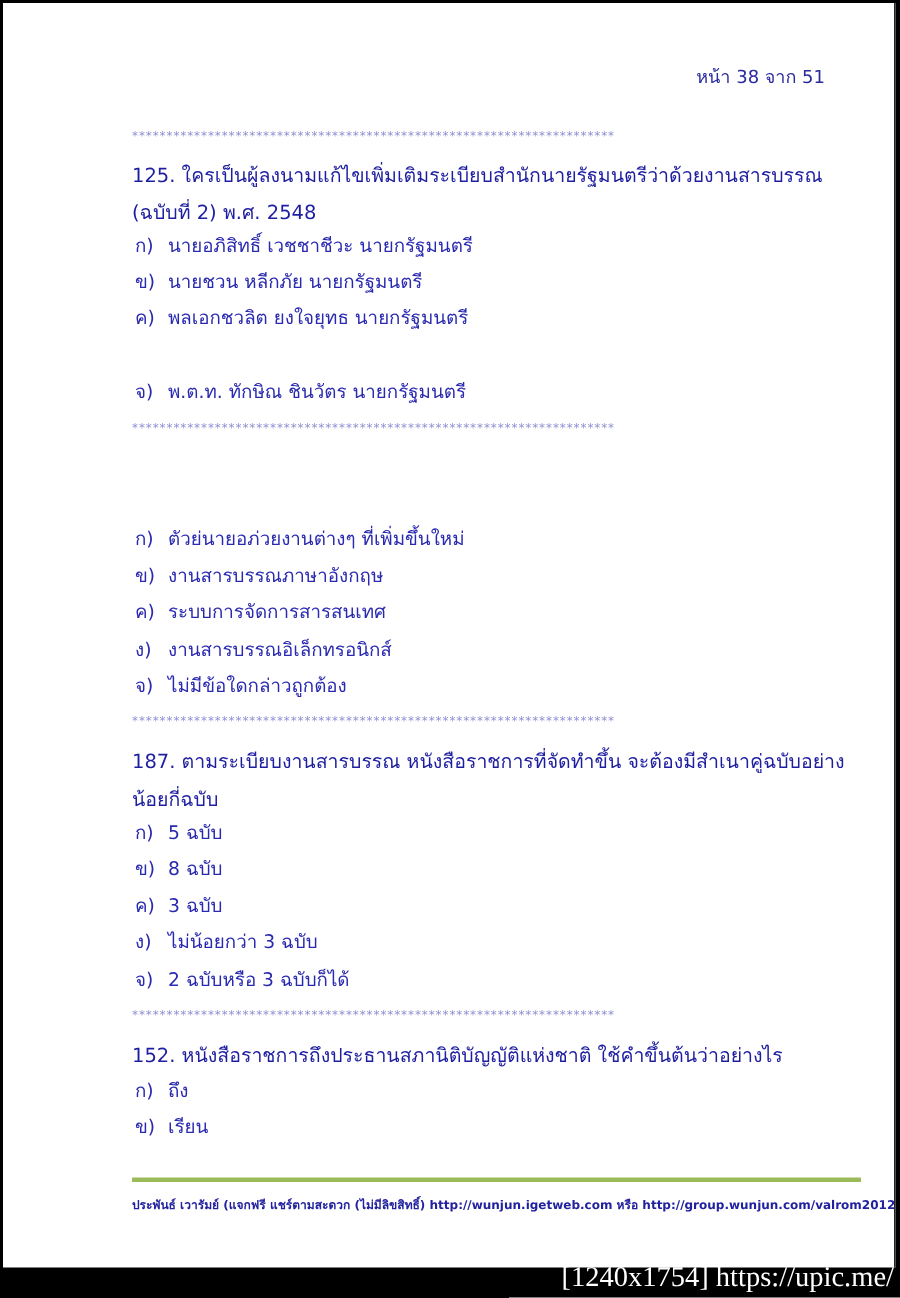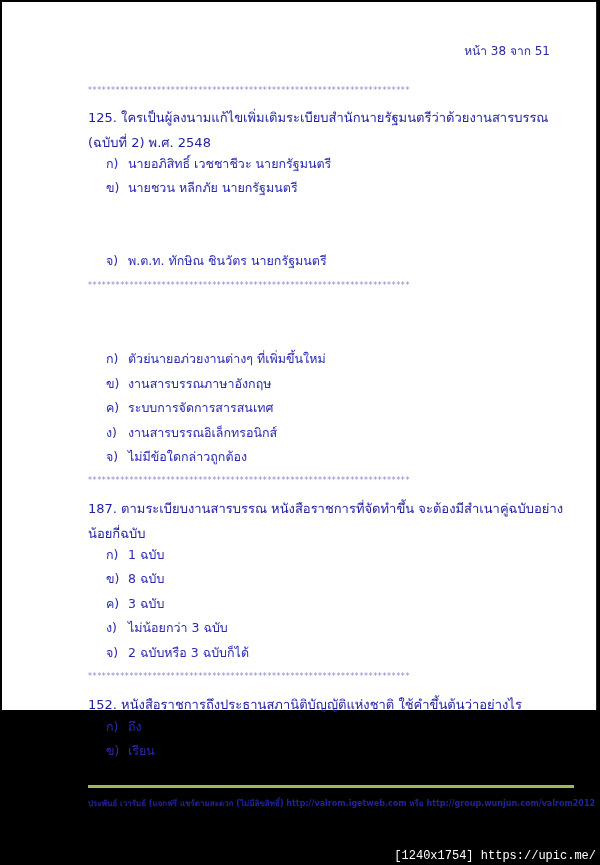--- a/index.html
+++ b/index.html
@@ -1,83 +1,84 @@
 <!DOCTYPE html>
 <html><head>
   <meta charset="utf-8">
   <style>
     html, body { margin: 0; padding: 0; }
     body {
       width: 600px; height: 865px; background: #000; position: relative; overflow: hidden;
       font-family: "DejaVu Sans", "Liberation Sans", sans-serif;
     }
     .page {
-      position: absolute; left: 2px; top: 2px; width: 594px; height: 708px;
+      position: absolute; left: 2px; top: 2px; width: 594px; height: 843px;
       background: #fff; border-right: 1px solid #222;
     }
     .header-page {
       position: absolute; right: 46px; top: 39px;
       font-size: 12px; color: #2b2ba0;
     }
     .stars {
       position: absolute; left: 86px; width: 478px;
       color: #8a8ad0; font-size: 8px; letter-spacing: 0.6px;
       overflow: hidden; white-space: nowrap; line-height: 10px;
     }
     .question {
       position: absolute; left: 86px; width: 490px;
       color: #1e1ea0; font-weight: normal; font-size: 13px; line-height: 25px;
     }
     .option {
-      position: absolute; left: 104px;
+      position: absolute; left: 88px;
       color: #2a2ab0; font-size: 12.5px; line-height: 16px; white-space: nowrap;
     }
     .option .letter { display: inline-block; width: 22px; }
     .footer-line {
       position: absolute; left: 86px; top: 783px; width: 486px; height: 3px;
       background: #9bbb59;
     }
     .footer-text {
       position: absolute; left: 86px; top: 795px; width: 500px;
       font-size: 8px; color: #2222a0; font-weight: bold; white-space: nowrap;
     }
     .watermark {
       position: absolute; right: 4px; bottom: 2px;
-      color: #fff; font-size: 12px; font-family: Liberation Mono, monospace;
+      color: #fff; font-size: 19px; font-family: Liberation Serif, serif;
     }
   </style>
 </head>
 <body>
 
 <div class="page">
   <div class="header-page">หน้า 38 จาก 51</div>
 
   <div class="stars" style="top:84px">**********************************************************************</div>
   <div class="question" style="top:103px">125. ใครเป็นผู้ลงนามแก้ไขเพิ่มเติมระเบียบสำนักนายรัฐมนตรีว่าด้วยงานสารบรรณ (ฉบับที่ 2) พ.ศ. 2548</div>
   <div class="option" style="top:154px"><span class="letter">ก)</span><span>นายอภิสิทธิ์ เวชชาชีวะ นายกรัฐมนตรี</span></div>
   <div class="option" style="top:178px"><span class="letter">ข)</span><span>นายชวน หลีกภัย นายกรัฐมนตรี</span></div>
+  <div class="option" style="top:202px"><span class="letter">ค)</span><span>พลเอกชวลิต ยงใจยุทธ นายกรัฐมนตรี</span></div>
   <div class="option" style="top:251px"><span class="letter">จ)</span><span>พ.ต.ท. ทักษิณ ชินวัตร นายกรัฐมนตรี</span></div>
 
   <div class="stars" style="top:279px">**********************************************************************</div>
   <div class="option" style="top:349px"><span class="letter">ก)</span><span>ตัวย่นายอภ่วยงานต่างๆ ที่เพิ่มขึ้นใหม่</span></div>
   <div class="option" style="top:374px"><span class="letter">ข)</span><span>งานสารบรรณภาษาอังกฤษ</span></div>
   <div class="option" style="top:398px"><span class="letter">ค)</span><span>ระบบการจัดการสารสนเทศ</span></div>
   <div class="option" style="top:423px"><span class="letter">ง)</span><span>งานสารบรรณอิเล็กทรอนิกส์</span></div>
   <div class="option" style="top:447px"><span class="letter">จ)</span><span>ไม่มีข้อใดกล่าวถูกต้อง</span></div>
 
   <div class="stars" style="top:474px">**********************************************************************</div>
   <div class="question" style="top:494px">187. ตามระเบียบงานสารบรรณ หนังสือราชการที่จัดทำขึ้น จะต้องมีสำเนาคู่ฉบับอย่างน้อยกี่ฉบับ</div>
-  <div class="option" style="top:545px"><span class="letter">ก)</span><span>1 ฉบับ</span></div>
+  <div class="option" style="top:545px"><span class="letter">ก)</span><span>5 ฉบับ</span></div>
   <div class="option" style="top:569px"><span class="letter">ข)</span><span>8 ฉบับ</span></div>
   <div class="option" style="top:594px"><span class="letter">ค)</span><span>3 ฉบับ</span></div>
   <div class="option" style="top:618px"><span class="letter">ง)</span><span>ไม่น้อยกว่า 3 ฉบับ</span></div>
   <div class="option" style="top:643px"><span class="letter">จ)</span><span>2 ฉบับหรือ 3 ฉบับก็ได้</span></div>
 
   <div class="stars" style="top:670px">**********************************************************************</div>
   <div class="question" style="top:690px">152. หนังสือราชการถึงประธานสภานิติบัญญัติแห่งชาติ ใช้คำขึ้นต้นว่าอย่างไร</div>
   <div class="option" style="top:717px"><span class="letter">ก)</span><span>ถึง</span></div>
   <div class="option" style="top:741px"><span class="letter">ข)</span><span>เรียน</span></div>
 
   <div class="footer-line"></div>
-  <div class="footer-text">ประพันธ์ เวารัมย์ (แจกฟรี แชร์ตามสะดวก (ไม่มีลิขสิทธิ์) http://valrom.igetweb.com หรือ http://group.wunjun.com/valrom2012</div>
+  <div class="footer-text">ประพันธ์ เวารัมย์ (แจกฟรี แชร์ตามสะดวก (ไม่มีลิขสิทธิ์) http://wunjun.igetweb.com หรือ http://group.wunjun.com/valrom2012</div>
 </div>
 
 <div class="watermark">[1240x1754] https://upic.me/</div>
 
 </body></html>

